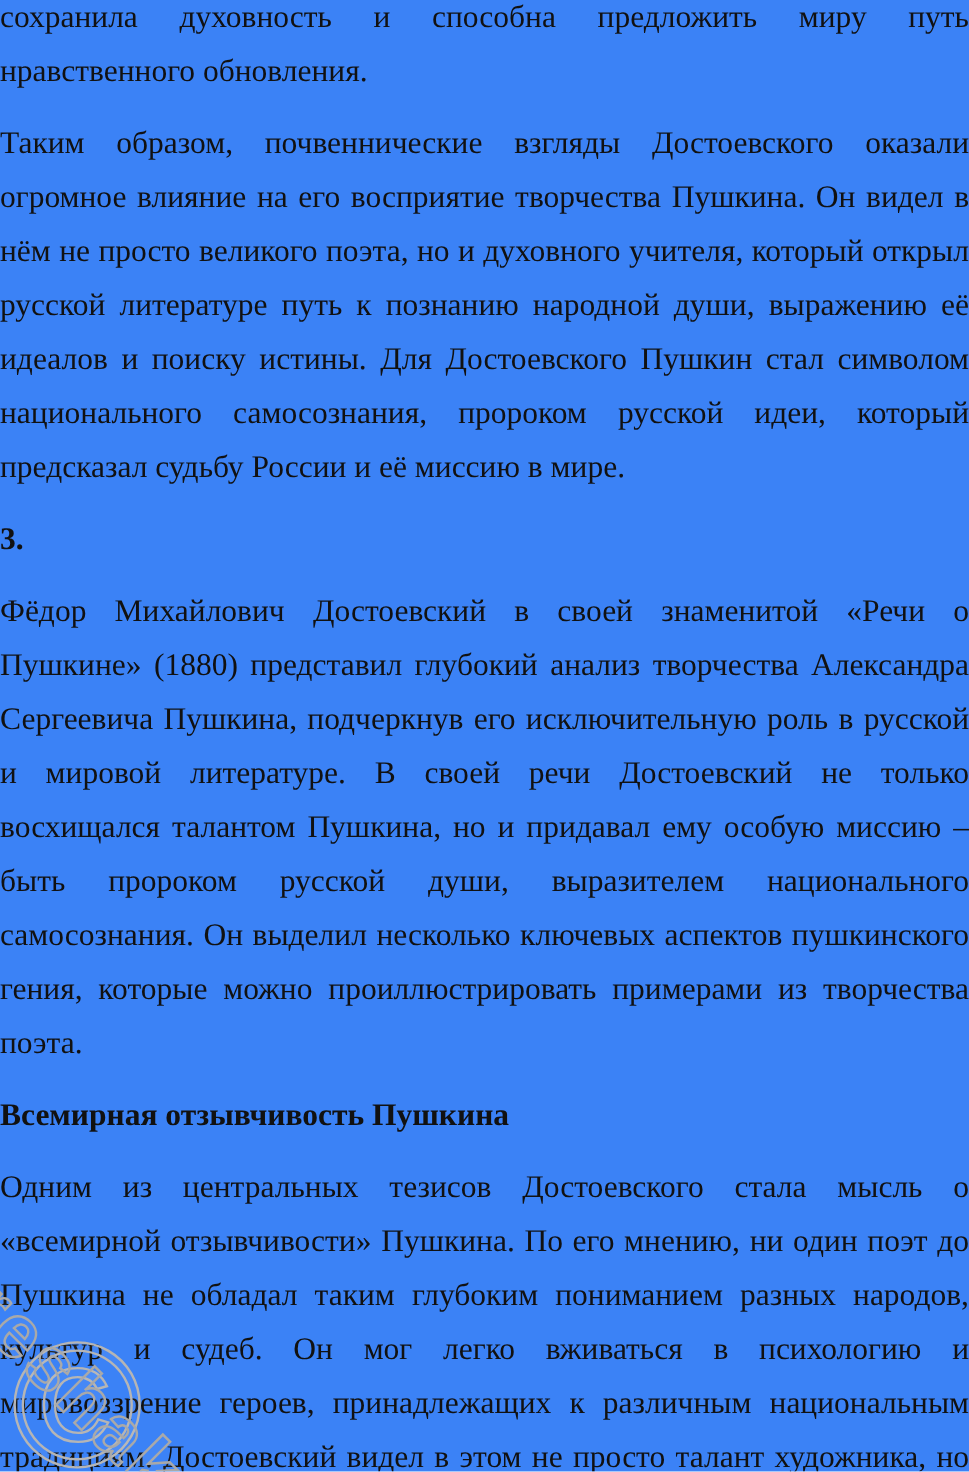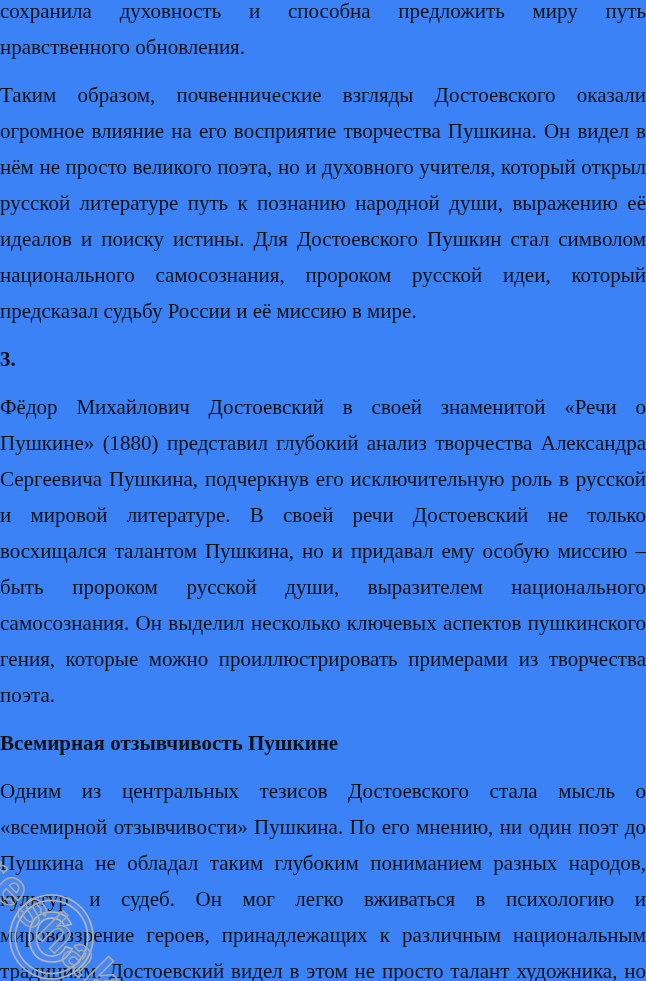--- a/index.html
+++ b/index.html
@@ -73,21 +73,21 @@
 </style>
 </head>
 <body>
 
 <div class="page">
   <div class="content">
     <p class="para">сохранила духовность и способна предложить миру путь нравственного обновления.</p>
     <p class="para">Таким образом, почвеннические взгляды Достоевского оказали огромное влияние на его восприятие творчества Пушкина. Он видел в нём не просто великого поэта, но и духовного учителя, который открыл русской литературе путь к познанию народной души, выражению её идеалов и поиску истины. Для Достоевского Пушкин стал символом национального самосознания, пророком русской идеи, который предсказал судьбу России и её миссию в мире.</p>
     <p class="para heading">3.</p>
     <p class="para">Фёдор Михайлович Достоевский в своей знаменитой «Речи о Пушкине» (1880) представил глубокий анализ творчества Александра Сергеевича Пушкина, подчеркнув его исключительную роль в русской и мировой литературе. В своей речи Достоевский не только восхищался талантом Пушкина, но и придавал ему особую миссию – быть пророком русской души, выразителем национального самосознания. Он выделил несколько ключевых аспектов пушкинского гения, которые можно проиллюстрировать примерами из творчества поэта.</p>
-    <p class="para heading">Всемирная отзывчивость Пушкине</p>
+    <p class="para heading">Всемирная отзывчивость Пушкина</p>
     <p class="para">Одним из центральных тезисов Достоевского стала мысль о «всемирной отзывчивости» Пушкина. По его мнению, ни один поэт до Пушкина не обладал таким глубоким пониманием разных народов, культур и судеб. Он мог легко вживаться в психологию и мировоззрение героев, принадлежащих к различным национальным традициям. Достоевский видел в этом не просто талант художника, но особую способность проникать в суть человеческой природы.</p>
   </div>
 
   <div class="watermark">
     <span class="wm-copyright">©</span>
     <span class="wm-text">reshak.ru</span>
   </div>
 </div>
 
 </body></html>

